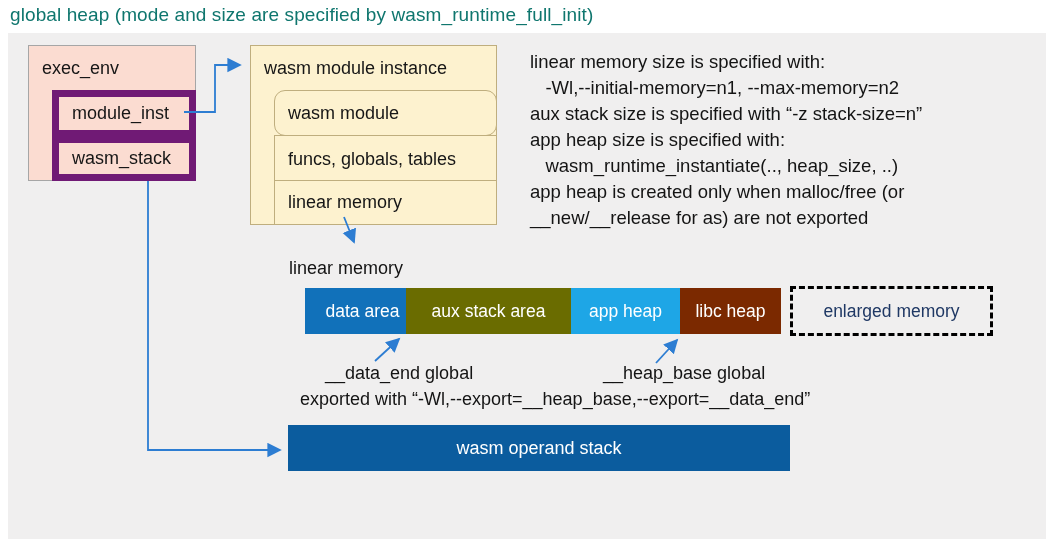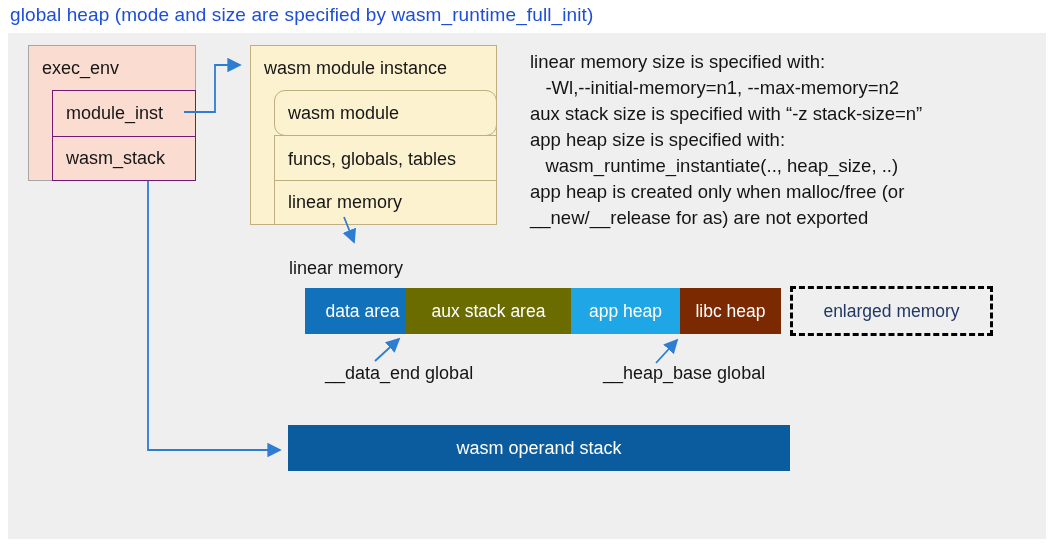--- a/index.html
+++ b/index.html
@@ -12,21 +12,21 @@
     position: relative;
     width: 1054px;
     height: 547px;
     overflow: hidden;
     background: #ffffff;
   }
   .title {
     position: absolute;
     left: 10px; top: 4px;
     font-size: 19px;
-    color: #1d4ed8;
+    color: #0f766e;
     letter-spacing: 0.1px;
   }
   .panel {
     position: absolute;
     left: 8px; top: 33px;
     width: 1038px; height: 506px;
     background: #f0efef;
   }
   .abs { position: absolute; }
 
@@ -36,21 +36,21 @@
   .cream { background: #fdf2cf; }
   .cream-border { border: 1px solid #bfae7e !important; }
   .box-header {
     height: 45px;
     display: flex; align-items: center;
     padding-left: 13px;
     font-size: 18px;
     border-radius: 6px;
   }
   .cell {
-    border: 1px solid #701a75;
+    border: 7px solid #701a75;
     display: flex; align-items: center;
     padding-left: 13px;
     font-size: 18px;
   }
 
   
   .seg {
     position: absolute;
     top: 288px; height: 46px;
     display: flex; align-items: center; justify-content: center;
@@ -117,20 +117,21 @@
   <div class="abs label-text" style="left:289px; top:258px;">linear memory</div>
 
   <div class="seg" style="left: 291px; width: 115px; background: rgb(17, 113, 186); margin-left: 14px;">data area</div>
   <div class="seg" style="left: 406px; width: 165px; background: rgb(106, 108, 0);">aux stack area</div>
   <div class="seg" style="left: 571px; width: 109px; background: rgb(30, 166, 230);">app heap</div>
   <div class="seg" style="left: 680px; width: 101px; background: rgb(123, 41, 0);">libc heap</div>
   <div class="seg seg-enlarged" style="left:790px; width:203px;">enlarged memory</div>
 
   <div class="abs label-text" style="left:325px; top:363px;">__data_end global</div>
   <div class="abs label-text" style="left:603px; top:363px;">__heap_base global</div>
+  <div class="abs label-text" style="left:300px; top:389px;">exported with “-Wl,--export=__heap_base,--export=__data_end”</div>
 
   <div class="operand-bar" style="background: rgb(11, 92, 158);">
     <span>wasm operand stack</span>
   </div>
 
 
   <svg class="arrow-layer" viewBox="0 0 1054 547" xmlns="http://www.w3.org/2000/svg">
     <defs>
       <marker id="ah" markerWidth="9" markerHeight="9" refX="7" refY="4" orient="auto">
         <path d="M0,0 L8,4 L0,8 Z" fill="#2d7dd2"></path>

